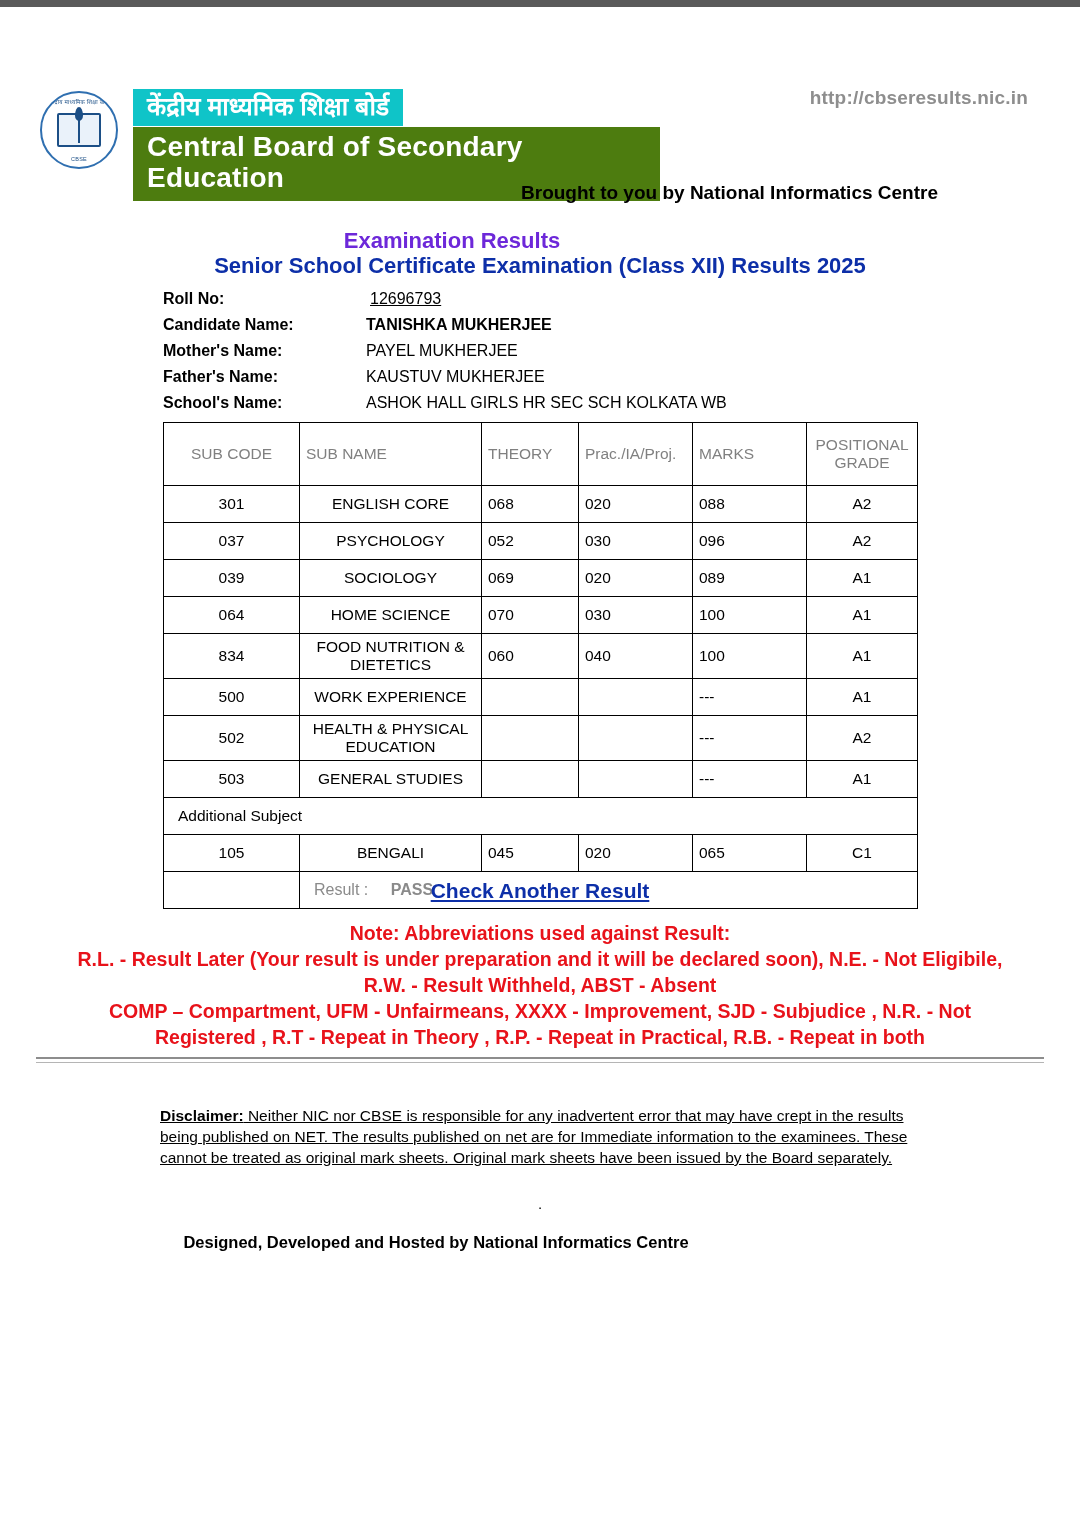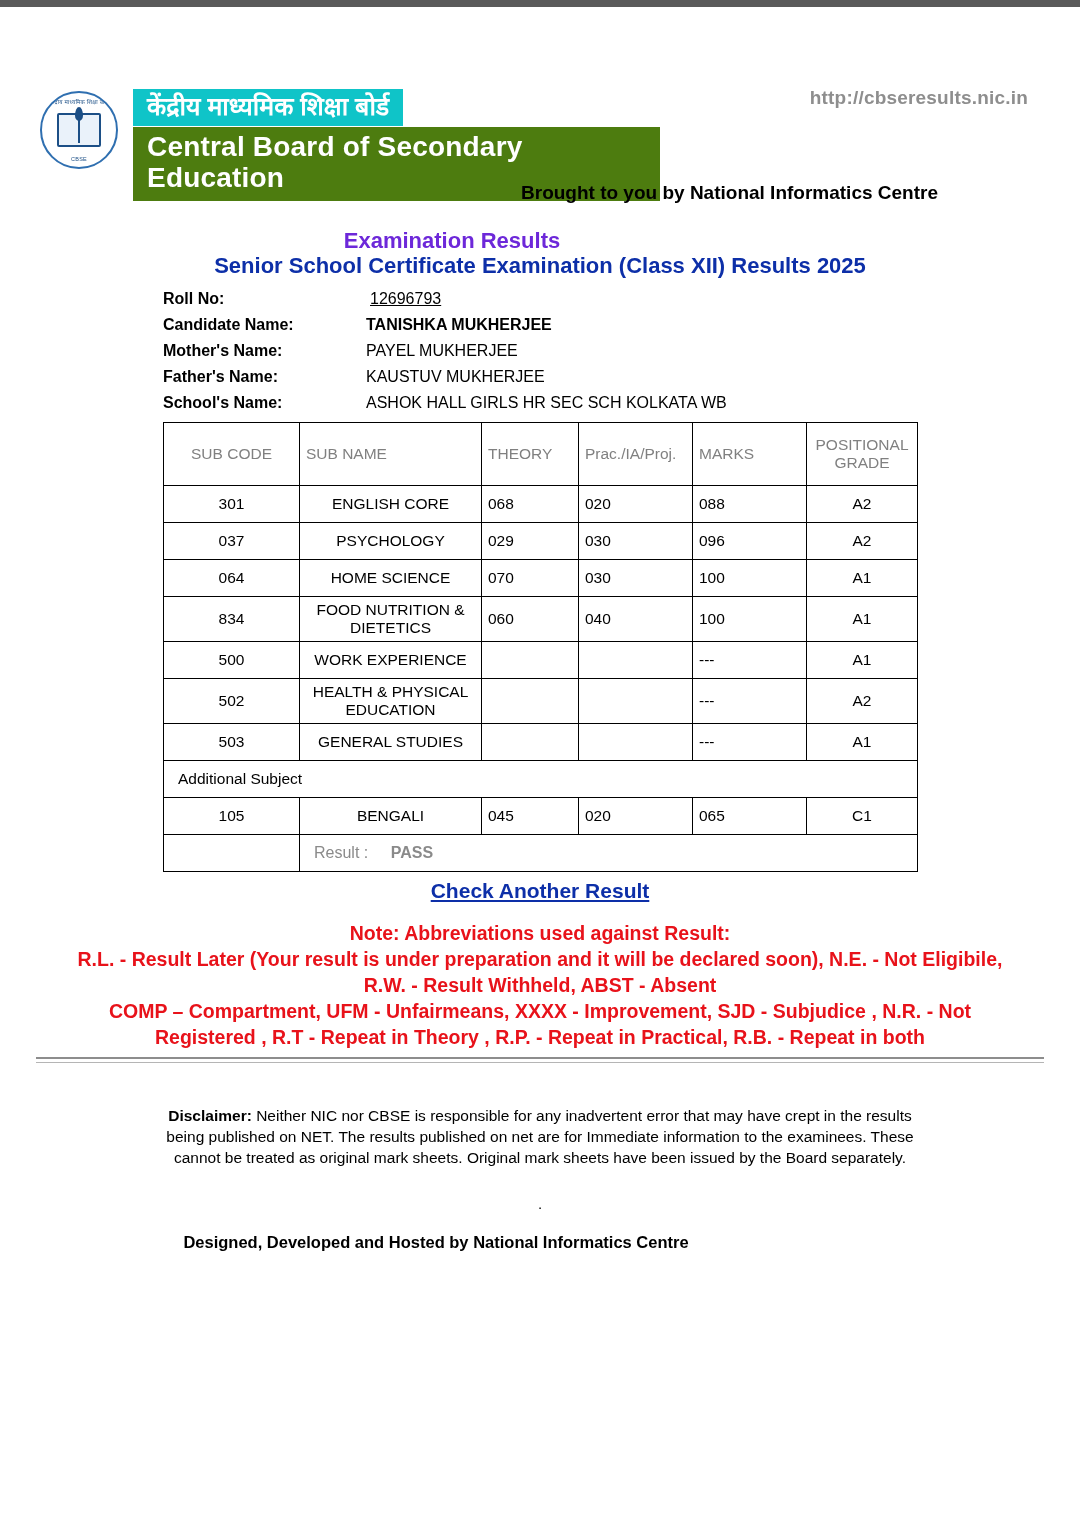--- a/index.html
+++ b/index.html
@@ -241,24 +241,25 @@
     top: 1050px; left: 36px;
     width: 1008px;
   }
   .hr1 { border-top: 2px solid #8d8d8d; }
   .hr2 { border-top: 1px solid #b5b5b5; margin-top: 3px; }
 
   .disclaimer {
     position: absolute;
     top: 1098px; left: 160px;
     width: 760px;
-    text-align: center;
+    text-align: left;
     font-size: 15.5px;
     line-height: 21px;
     color: #000;
+    text-decoration: underline;
   }
   .disclaimer b { font-weight: bold; }
   .dot {
     position: absolute;
     top: 1188px; left: 0; width: 1080px;
     text-align: center;
     font-size: 15px;
   }
   .designed {
     position: absolute;
@@ -340,24 +341,32 @@
         <td class="c">301</td>
         <td class="subname">ENGLISH CORE</td>
         <td>068</td>
         <td>020</td>
         <td>088</td>
         <td class="c">A2</td>
       </tr>
       <tr>
         <td class="c">037</td>
         <td class="subname">PSYCHOLOGY</td>
-        <td>029</td>
+        <td>052</td>
         <td>030</td>
         <td>096</td>
         <td class="c">A2</td>
+      </tr>
+      <tr>
+        <td class="c">039</td>
+        <td class="subname">SOCIOLOGY</td>
+        <td>069</td>
+        <td>020</td>
+        <td>089</td>
+        <td class="c">A1</td>
       </tr>
       <tr>
         <td class="c">064</td>
         <td class="subname">HOME SCIENCE</td>
         <td>070</td>
         <td>030</td>
         <td>100</td>
         <td class="c">A1</td>
       </tr>
       <tr class="row-tall">

